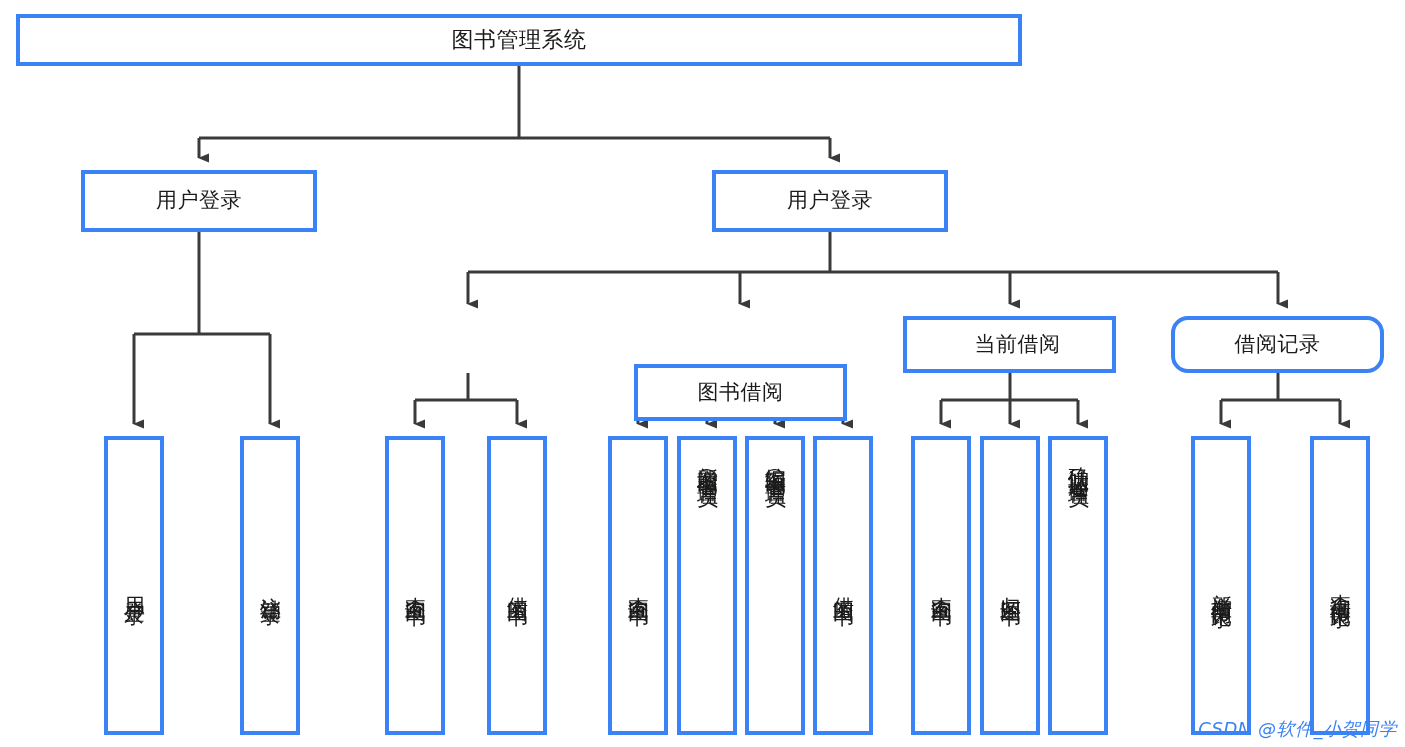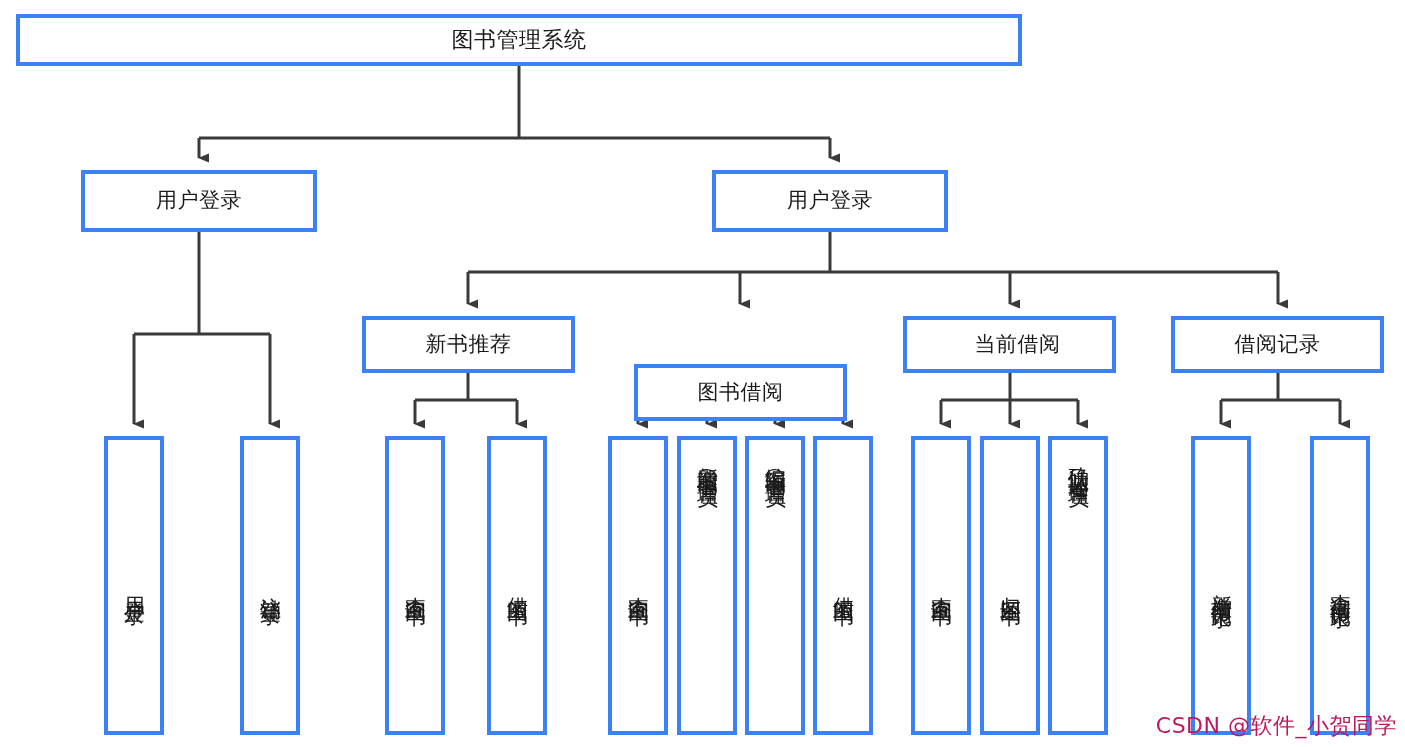--- a/index.html
+++ b/index.html
@@ -72,25 +72,26 @@
   
   .node.vert.center {
     align-items: center;
     padding-top: 0;
   }
   
   #watermark {
     position: absolute;
     right: 8px;
     bottom: 6px;
-    font-size: 22px;
-    color: #be185d;
+    font-size: 18px;
+    color: #3b82f6;
     letter-spacing: 0.5px;
     white-space: nowrap;
     user-select: none;
+    font-style: italic;
   }
 </style>
 </head>
 <body>
 
 <div id="canvas">
 
   <svg id="wires" viewBox="0 0 1405 747" xmlns="http://www.w3.org/2000/svg">
     <defs>
       <marker id="arw" markerWidth="10" markerHeight="11" refX="4.6" refY="10" orient="auto" markerUnits="userSpaceOnUse">
@@ -146,33 +147,30 @@
   </div>
 
   <div class="node horiz" style="left:81px; top:170px; width:236px; height:62px;">
     <span class="label">用户登录</span>
   </div>
 
   <div class="node horiz" style="left:712px; top:170px; width:236px; height:62px;">
     <span class="label">用户登录</span>
   </div>
 
-  <div class="node horiz" style="left:362px; top:316px; width:213px; height:57px;">
-    <span class="label">新书推荐</span>
-  </div>
 
   <div class="node horiz" style="left:634px; top:316px; width:213px; height:57px;margin-top:48px;">
     <span class="label">图书借阅</span>
   </div>
 
   <div class="node horiz" style="left:903px; top:316px; width:213px; height:57px;padding-left:16px;">
     <span class="label">当前借阅</span>
   </div>
 
-  <div class="node horiz" style="left:1171px; top:316px; width:213px; height:57px;">
+  <div class="node horiz" style="left:1171px; top:316px; width:213px; height:57px;border-radius:17px;">
     <span class="label">借阅记录</span>
   </div>
 
   <div class="node vert center" style="left:104px; top:436px; width:60px; height:299px;">
     <span class="label">用户登录</span>
   </div>
 
   <div class="node vert center" style="left:240px; top:436px; width:60px; height:299px;">
     <span class="label">注销登录</span>
   </div>

